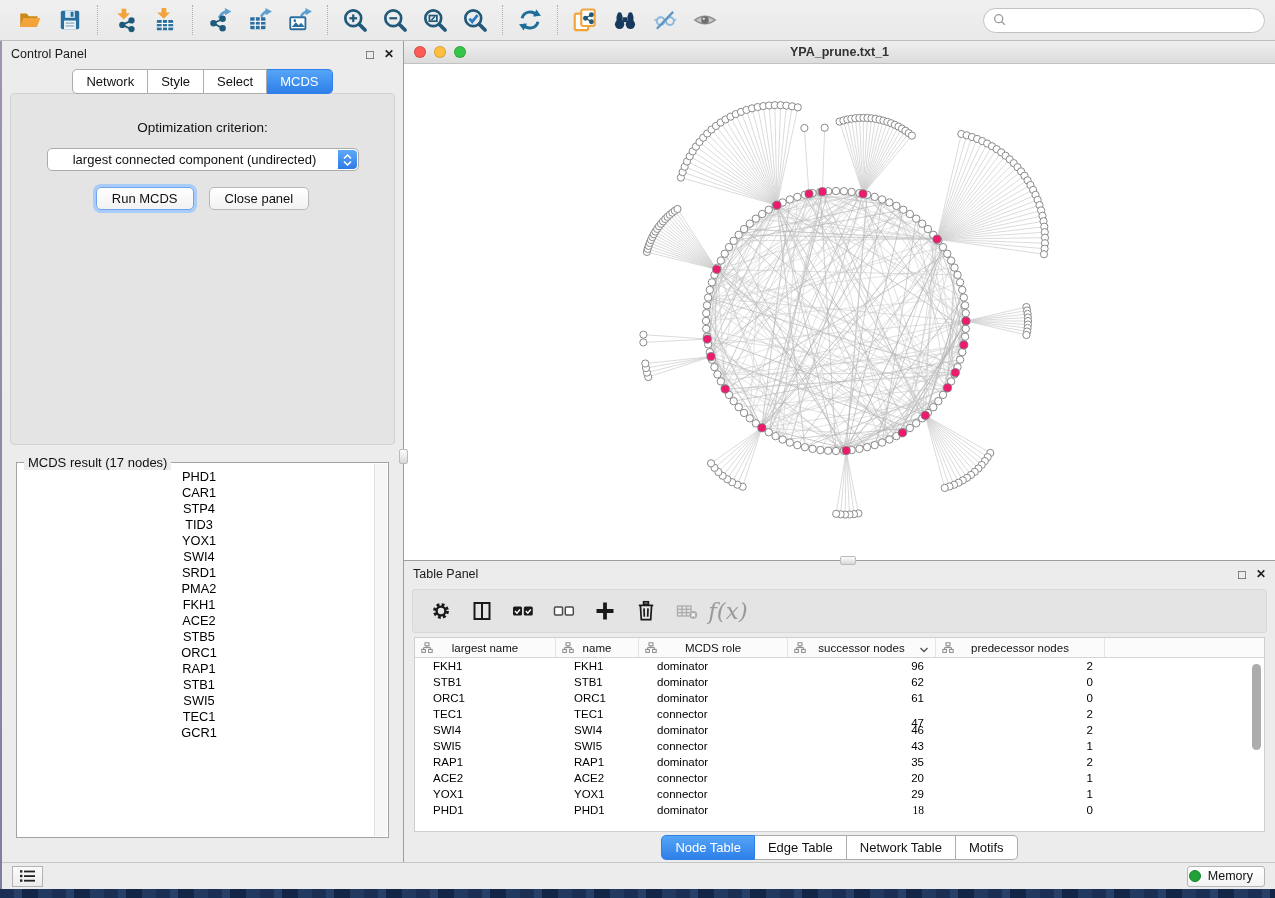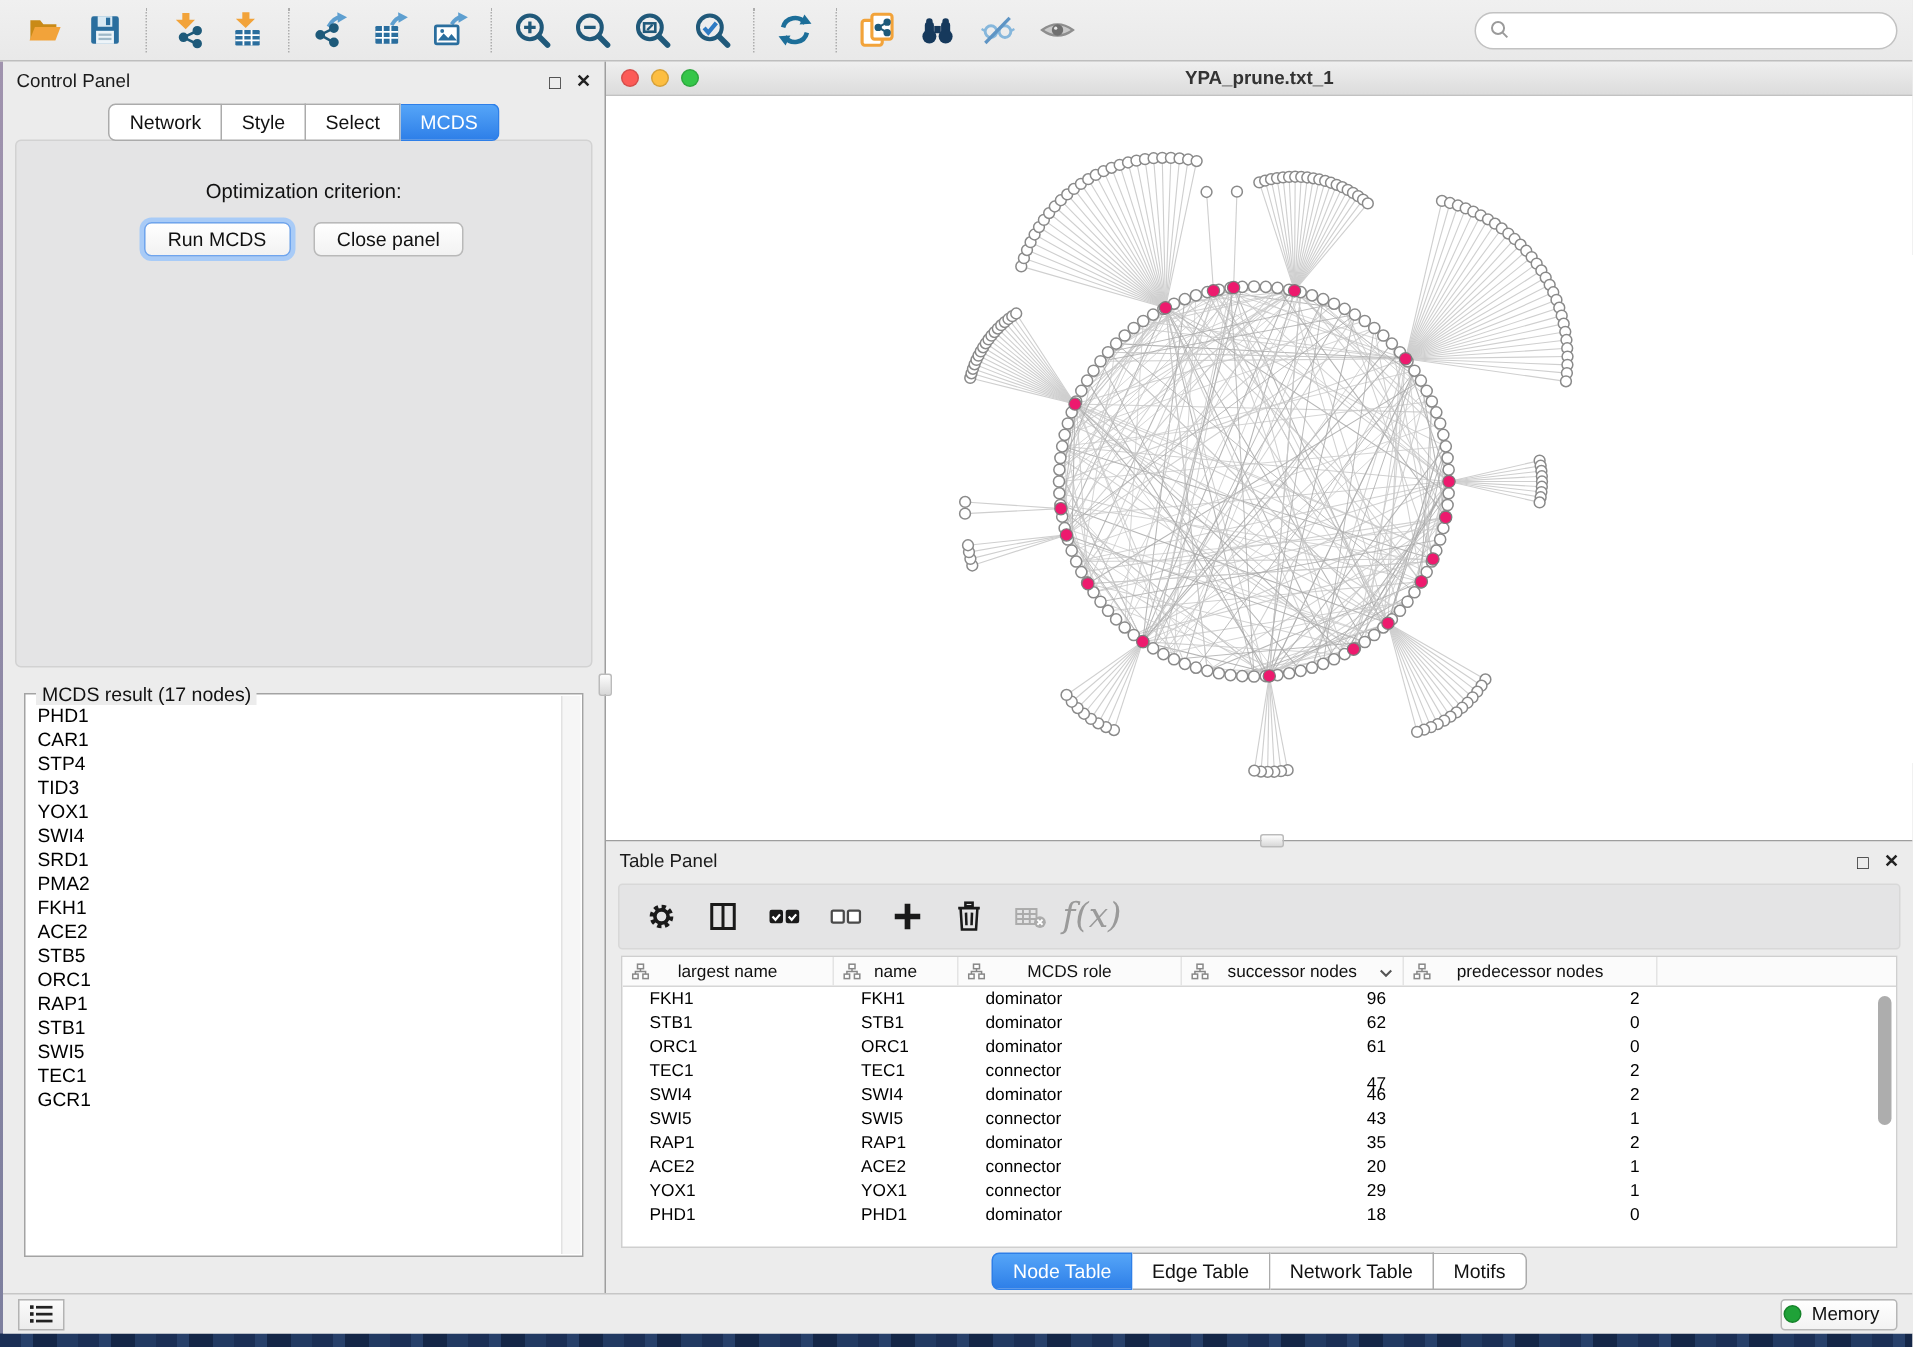--- a/index.html
+++ b/index.html
@@ -49,21 +49,21 @@
   .stepper { position:absolute; right:1px; top:1px; bottom:1px; width:19px;
     background:linear-gradient(#5FA9F9,#2E7BE5); border-radius:0 4px 4px 0;
     display:flex; flex-direction:column; align-items:center; justify-content:center; }
   .stepper svg { display:block; }
   .btn-row { display:flex; justify-content:center; gap:15px; }
   .btn { background:linear-gradient(#fff,#F2F2F2); border:1px solid #B9B9B9; border-radius:5px;
     padding:3px 15px; font-size:13px; color:#111; }
   .btn.focused { border-color:#6FA5EE; box-shadow:0 0 0 3px #A8CBF7; }
 
   .mcds-box { margin:17px 14px 24px 14px; flex:1; position:relative;
-    border:1px solid #A3A3A3; background:#fff; }
+    border:1px solid #A3A3A3; background:#fff;text-align:center; }
   .mcds-box .box-title { position:absolute; top:-8px; left:7px; background:#ECECEC;
     padding:0 4px; font-size:13px; color:#111; }
   .mcds-list { position:absolute; inset:6px 15px 4px 8px; overflow:hidden;
     font-size:12.8px; line-height:16px; color:#000; }
   .mcds-gutter { position:absolute; top:1px; bottom:1px; right:1px; width:13px;
     background:#F6F6F6; border-left:1px solid #E2E2E2; }
 
   .vgrip { position:absolute; right:-5px; top:408px; width:9px; height:15px;
     background:linear-gradient(#fdfdfd,#d8d8d8); border:1px solid #bbb; border-radius:2px; z-index:6; }
 
@@ -300,20 +300,31 @@
       </span>
     </div>
     <div class="ctl-tabs" id="ctl-tabs">
         <span class="tab">Network</span>
         <span class="tab">Style</span>
         <span class="tab">Select</span>
         <span class="tab sel">MCDS</span>
       </div>
     <div class="tab-content">
       <div class="opt-label">Optimization criterion:</div>
+      <div class="dropdown">
+        <span class="val">largest connected component (undirected)</span>
+        <span class="stepper">
+          <svg width="9" height="6" viewBox="0 0 9 6">
+              <path d="M1 4.5 L4.5 1 L8 4.5" stroke="#fff" stroke-width="1.6" fill="none"></path>
+            </svg>
+          <svg width="9" height="6" viewBox="0 0 9 6">
+              <path d="M1 1.5 L4.5 5 L8 1.5" stroke="#fff" stroke-width="1.6" fill="none"></path>
+            </svg>
+        </span>
+      </div>
       <div class="btn-row">
         <button class="btn focused">Run MCDS</button>
         <button class="btn">Close panel</button>
       </div>
     </div>
     <div class="mcds-box">
       <span class="box-title">MCDS result (17 nodes)</span>
       <div class="mcds-list" id="mcds-list">
           <div>PHD1</div>
           <div>CAR1</div>
@@ -1216,21 +1227,21 @@
               <div class="td txt" style="width: 141px;">YOX1</div>
               <div class="td txt" style="width: 83px;">YOX1</div>
               <div class="td txt" style="width: 149px;">connector</div>
               <div class="td num" style="width: 148px;">29</div>
               <div class="td num" style="width: 169px;">1</div>
             </div>
             <div class="trow">
               <div class="td txt" style="width: 141px;">PHD1</div>
               <div class="td txt" style="width: 83px;">PHD1</div>
               <div class="td txt" style="width: 149px;">dominator</div>
-              <div class="td num" style="width: 148px;">18</div>
+              <div class="td num" style="width: 148px; font-family: Liberation Serif, serif;">18</div>
               <div class="td num" style="width: 169px;">0</div>
             </div>
           </div>
         <div class="tscroll"></div>
       </div>
       <div class="bottom-tabs" id="bottom-tabs">
           <span class="tab sel">Node Table</span>
           <span class="tab">Edge Table</span>
           <span class="tab">Network Table</span>
           <span class="tab">Motifs</span>

